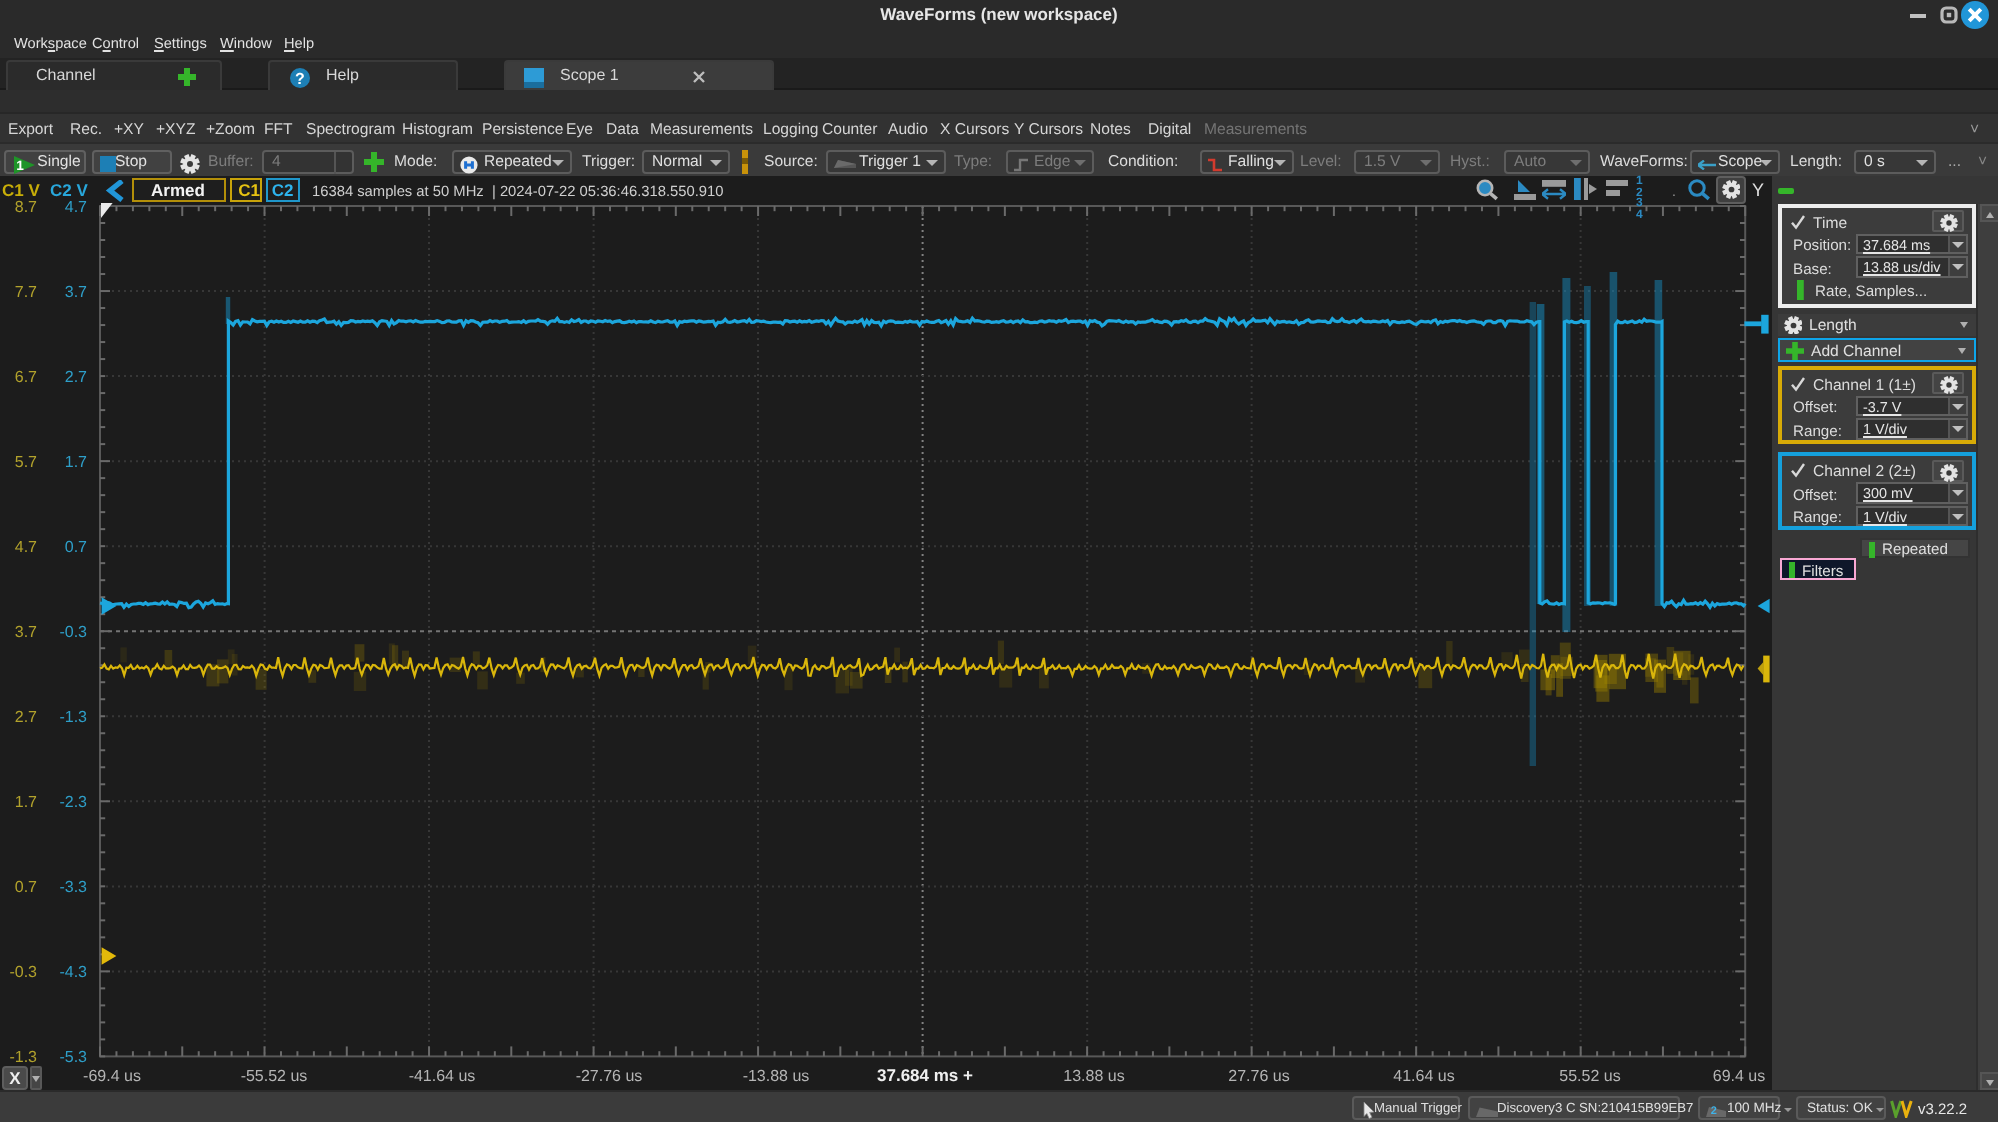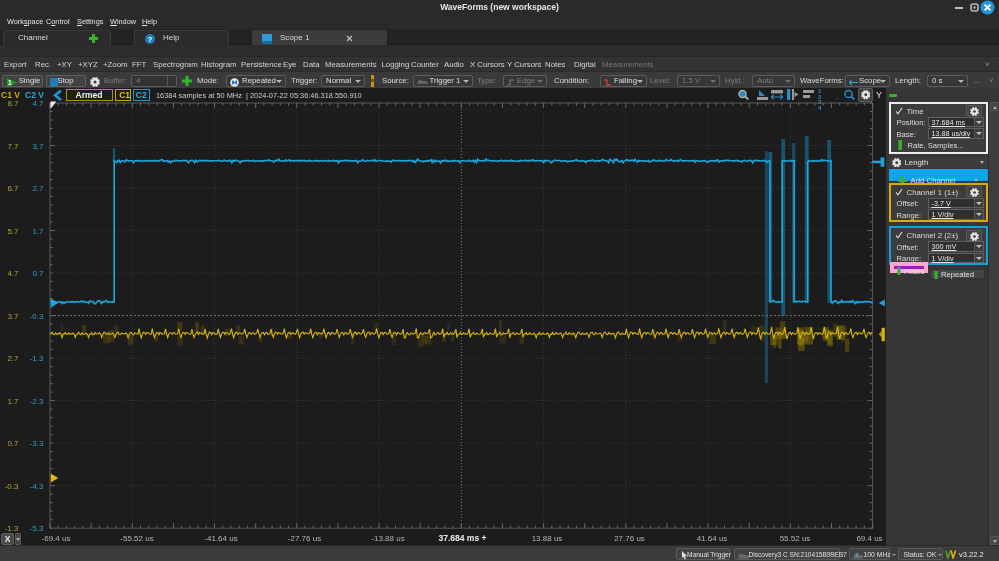--- a/index.html
+++ b/index.html
@@ -713,21 +713,21 @@
         <line x1="2.56" y1="5.66" x2="0.50" y2="6.52" stroke="#e4e4e4" stroke-width="2.28"></line>
         <line x1="2.55" y1="3.85" x2="0.49" y2="3.00" stroke="#e4e4e4" stroke-width="2.28"></line>
         <line x1="3.84" y1="2.56" x2="2.98" y2="0.50" stroke="#e4e4e4" stroke-width="2.28"></line>
         <line x1="5.65" y1="2.55" x2="6.50" y2="0.49" stroke="#e4e4e4" stroke-width="2.28"></line>
         <line x1="6.94" y1="3.84" x2="9.00" y2="2.98" stroke="#e4e4e4" stroke-width="2.28"></line>
         <circle cx="4.75" cy="4.75" r="1.43" fill="#3a3a3a"></circle>
       </svg>
       <span class="abs" style="left:16px;top:1.5px;font-size:7.8px;color:#e0e0e0;">Length</span>
       <span class="abs" style="right:4px;top:4px;width:0;height:0;border-left:2.5px solid transparent;border-right:2.5px solid transparent;border-top:3px solid #b0b0b0;"></span>
     </div>
-    <div class="abs" style="left:2.5px;top:81px;width:99px;height:11.5px;background:#424242;border:6px solid #0ea5e9;">
+    <div class="abs" style="left:2.5px;top:81px;width:99px;height:11.5px;background:#424242;border:1px solid #0ea5e9;">
       <svg class="abs" style="left:3px;top:1px" width="9" height="9">
         <path d="M4.5 0v9M0 4.5h9" stroke="#35b52a" stroke-width="2.8"></path>
       </svg>
       <span class="abs" style="left:16px;top:1px;font-size:7.8px;color:#e0e0e0;">Add Channel</span>
       <span class="abs" style="right:4px;top:4px;width:0;height:0;border-left:2.5px solid transparent;border-right:2.5px solid transparent;border-top:3px solid #b0b0b0;"></span>
     </div>
     <div class="panel" style="top:94.5px;height:39px;border:2px solid #d8ab07;">
       <div class="prow" style="height:11px;">
         <svg class="abs" style="left:2px;top:2px" width="8" height="8">
           <path d="M1 4.4l2 2.4L7 1" stroke="#d8d8d8" stroke-width="1.2" fill="none"></path>
@@ -792,21 +792,21 @@
         </div>
       </div>
       <div class="prow">
         <span class="plab">Range:</span>
         <div class="pcombo">
           <div class="tx">1 V/div</div>
           <div class="arr"></div>
         </div>
       </div>
     </div>
-    <div class="abs" style="left:4px;top:174px;width:38px;height:10.5px;background:#a21caf;border:4px solid #f9a8d4;">
+    <div class="abs" style="left:4px;top:191px;width:38px;height:10.5px;background:#0f172a;border:1px solid #f9a8d4;">
       <svg class="abs" style="left:3px;top:1px" width="4" height="8">
         <rect x="0.5" width="3" height="8" fill="#35b52a"></rect>
       </svg>
       <span class="abs" style="left:10px;top:0.5px;font-size:7.6px;color:#e0e0e0;">Filters</span>
     </div>
     <div class="abs" style="left:44px;top:180.5px;width:55px;height:10.5px;background:#454545;border:1px solid #333;">
       <svg class="abs" style="left:3px;top:1px" width="4" height="8">
         <rect x="0.5" width="3" height="8" fill="#35b52a"></rect>
       </svg>
       <span class="abs" style="left:10px;top:0.5px;font-size:7.6px;color:#e0e0e0;">Repeated</span>

